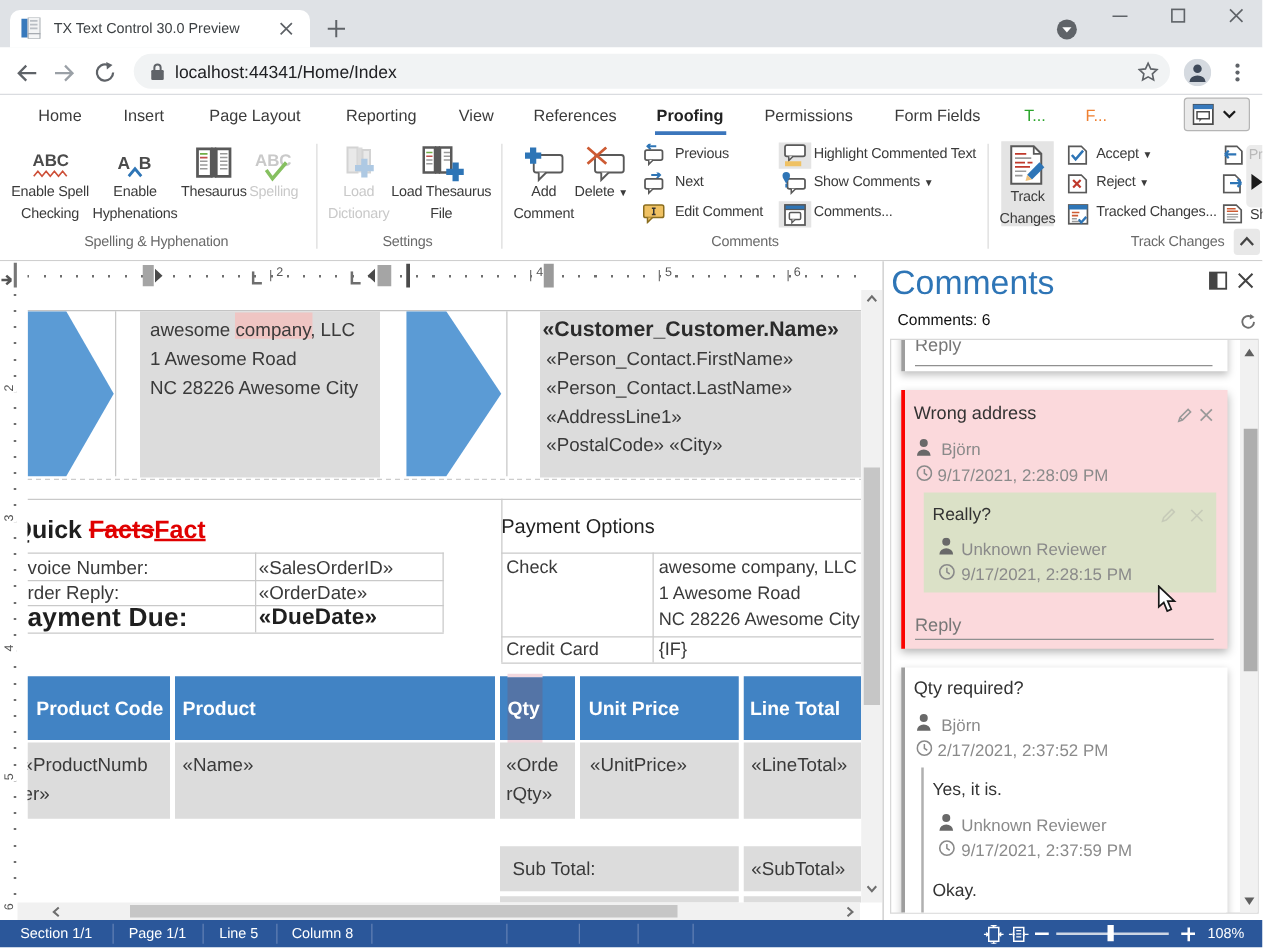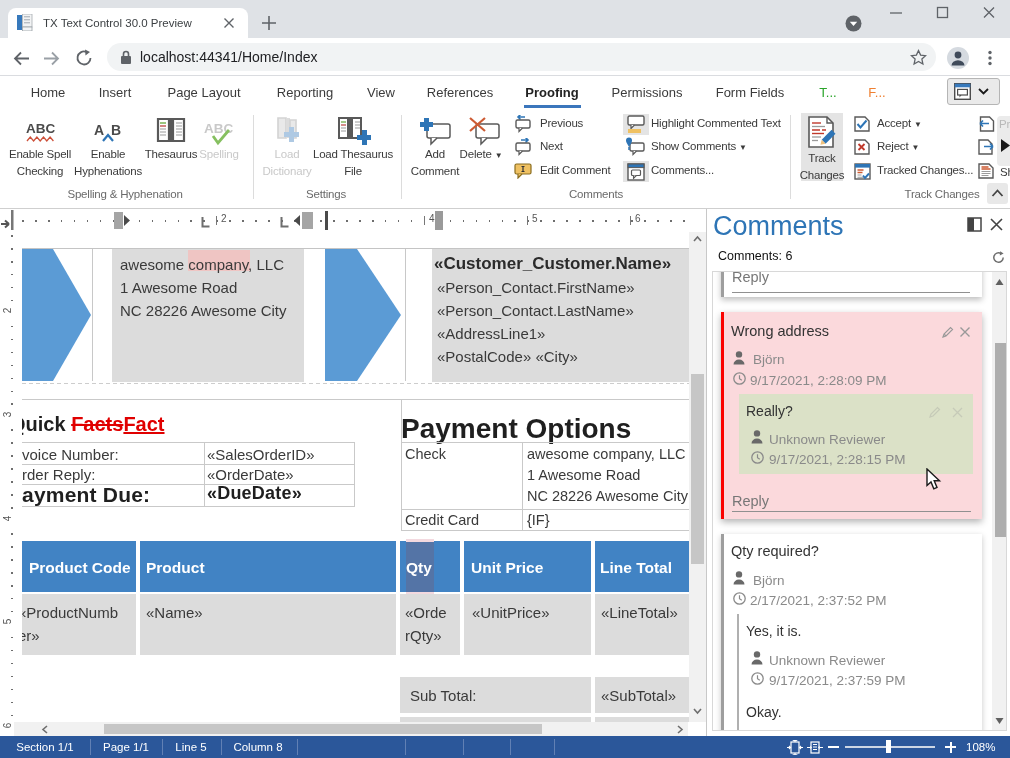--- a/index.html
+++ b/index.html
@@ -363,21 +363,21 @@
       <div class="abs" style="left:410px;top:40px;width:257px;height:133px;background:#dcdcdc"></div>
       <div class="doctext" style="left:412px;top:45px;font-size:17px;font-weight:bold;color:#2b2b2b">«Customer_Customer.Name»</div>
       <div class="doctext" style="left:415px;top:93px">«Person_Contact.LastName»</div>
       <div class="doctext" style="left:415px;top:70px">«Person_Contact.FirstName»</div>
       <div class="doctext" style="left:415px;top:116px">«AddressLine1»</div>
       <div class="doctext" style="left:415px;top:139px">«PostalCode» «City»</div>
       <div class="abs" style="left:0;top:174px;width:667px;height:1px;background:repeating-linear-gradient(90deg,#cdcdcd 0 4px,transparent 4px 7px)"></div>
 
       <div class="tline" style="left:0;top:190px;width:667px;height:1px"></div>
       <div class="doctext" style="left:-12px;top:204px;font-size:20px;font-weight:bold;color:#1f1f1f">Quick <span style="color:#e00000;text-decoration:line-through">Facts</span><span style="color:#e00000;text-decoration:underline">Fact</span></div>
-      <div class="doctext" style="left:379px;top:204px;font-size:28px;font-weight:bold;color:#1f1f1f">Payment Options</div>
+      <div class="doctext" style="left:379px;top:204px;font-size:16px;font-weight:normal;color:#1f1f1f">Payment Options</div>
 
       <div class="tline" style="left:0;top:233px;width:333px;height:1px"></div>
       <div class="tline" style="left:0;top:255px;width:333px;height:1px"></div>
       <div class="tline" style="left:0;top:275px;width:333px;height:1px"></div>
       <div class="tline" style="left:0;top:297px;width:333px;height:1px"></div>
       <div class="tline" style="left:182px;top:233px;width:1px;height:64px"></div>
       <div class="tline" style="left:332px;top:233px;width:1px;height:64px"></div>
       <div class="doctext" style="left:0;top:237px;font-size:15px">voice Number:</div>
       <div class="doctext" style="left:185px;top:237px;font-size:15px">«SalesOrderID»</div>
       <div class="doctext" style="left:0;top:257px;font-size:15px">rder Reply:</div>

